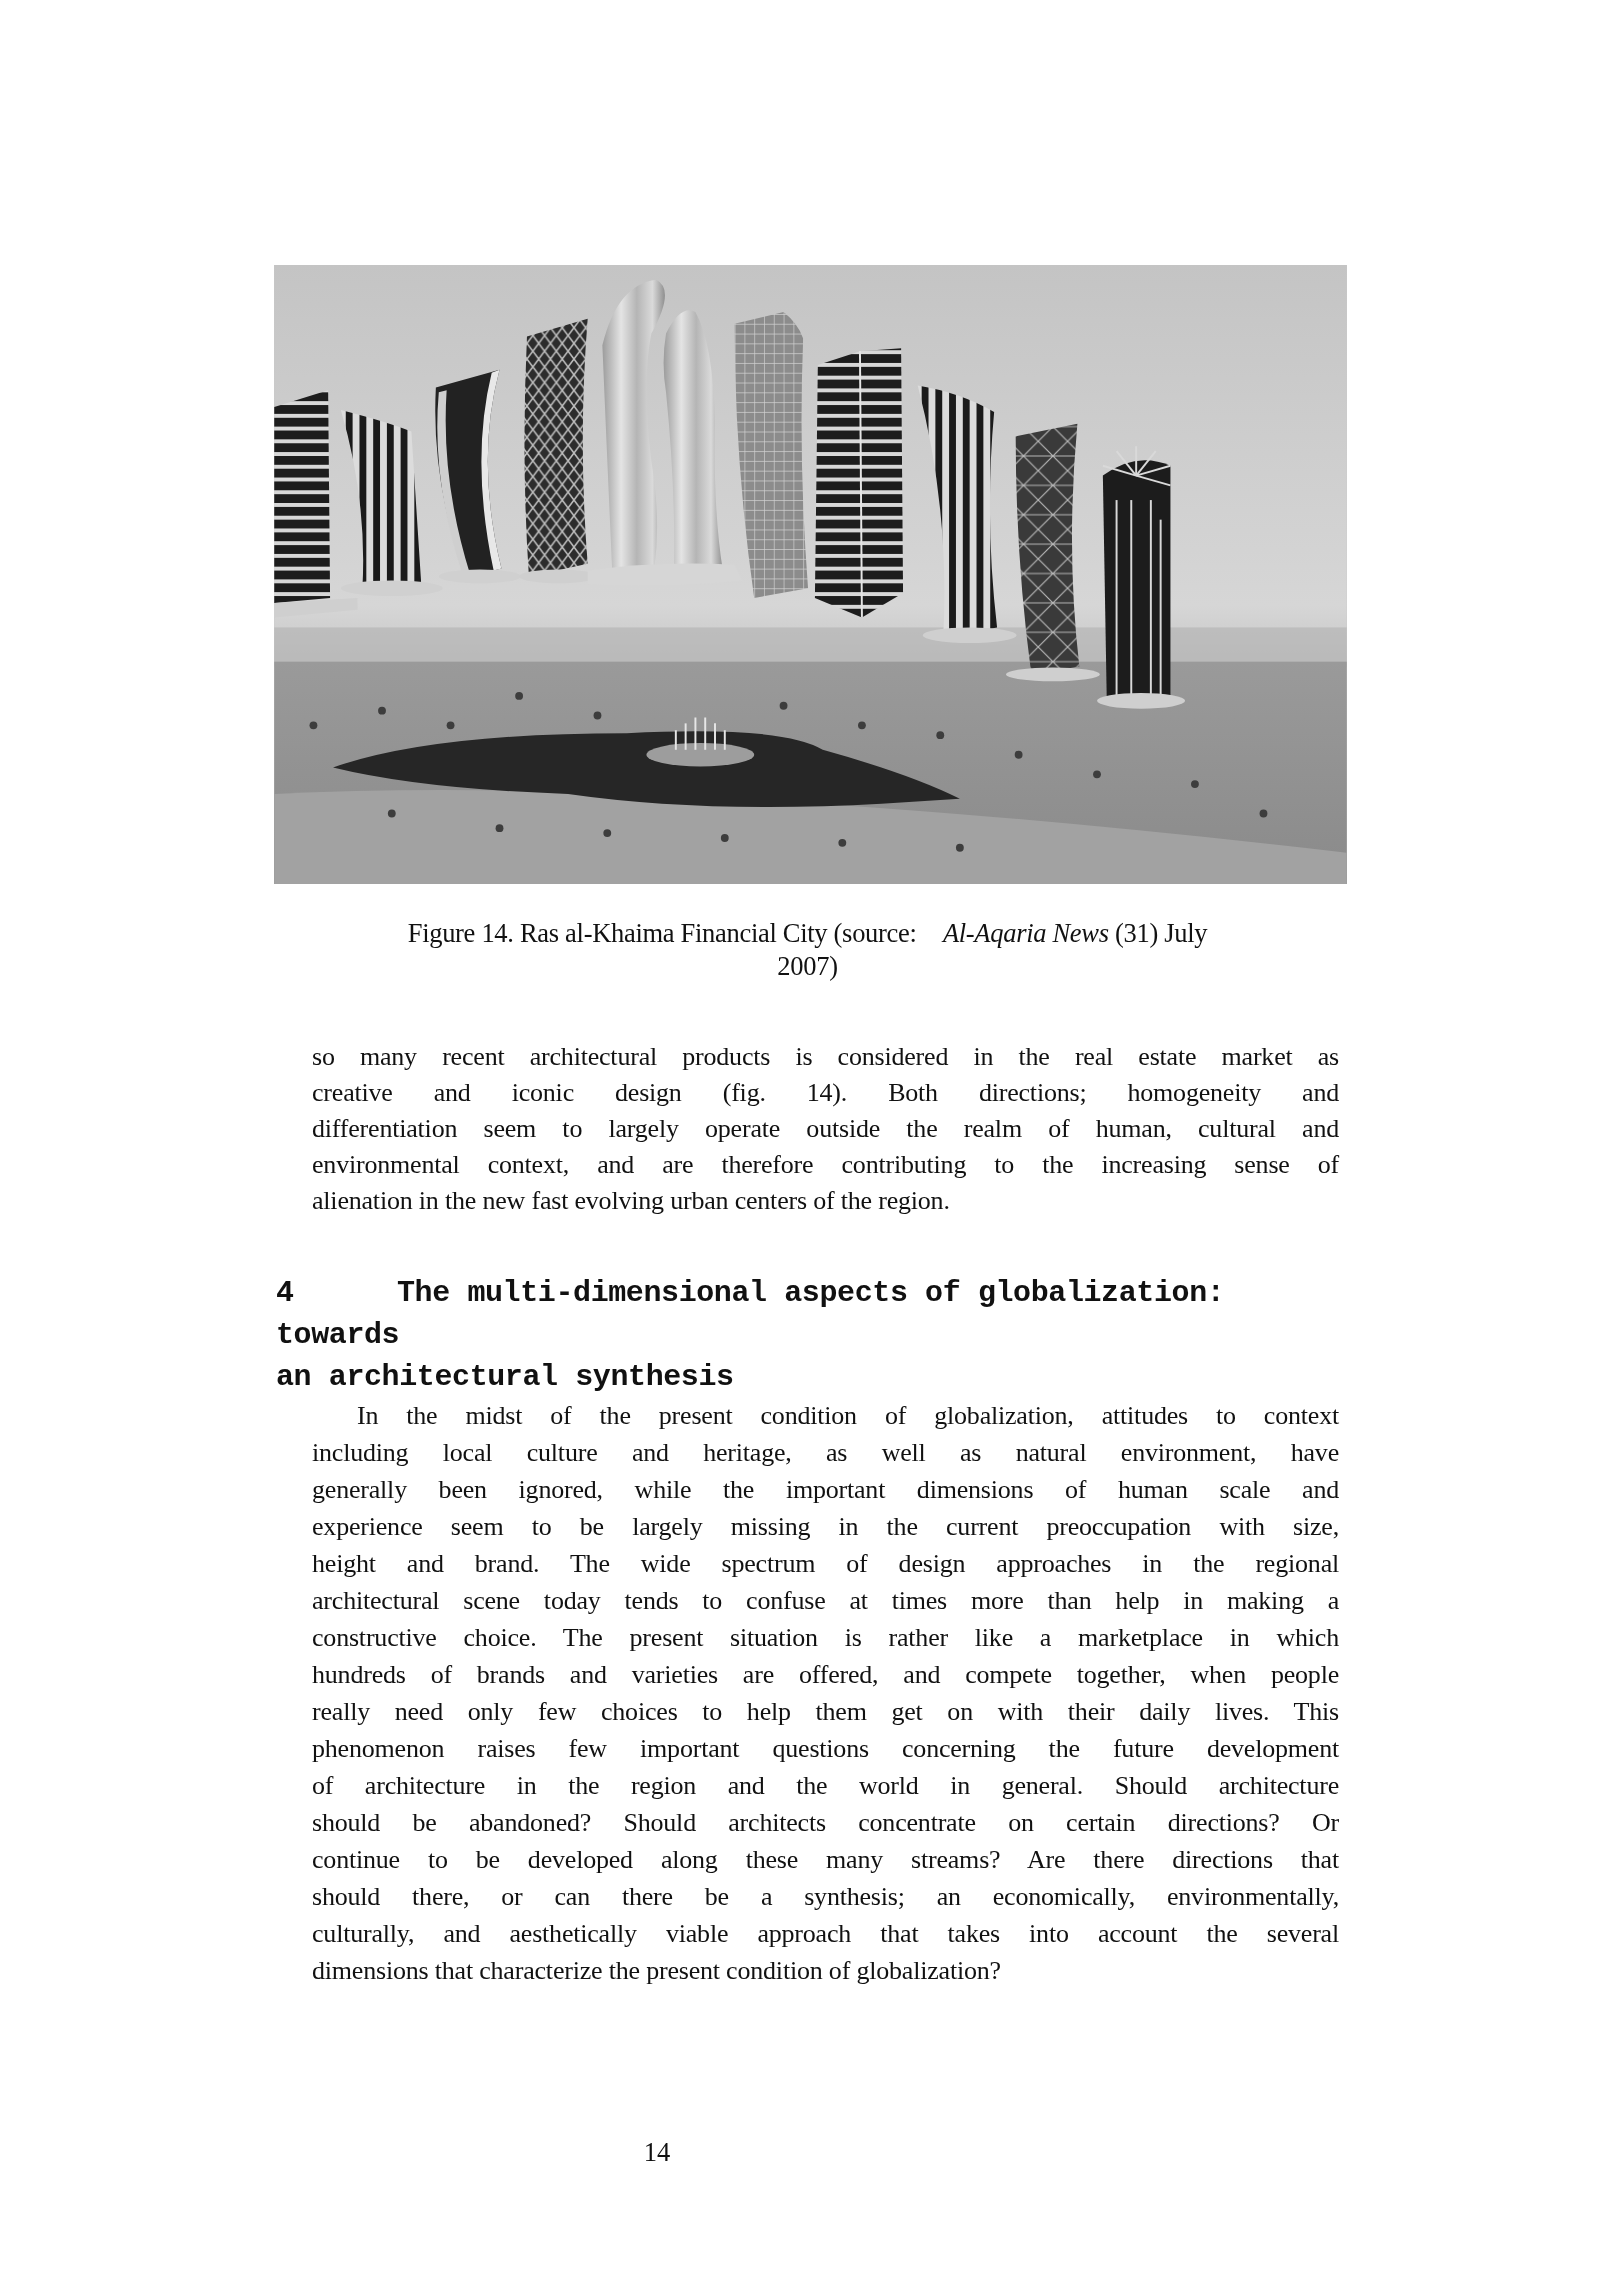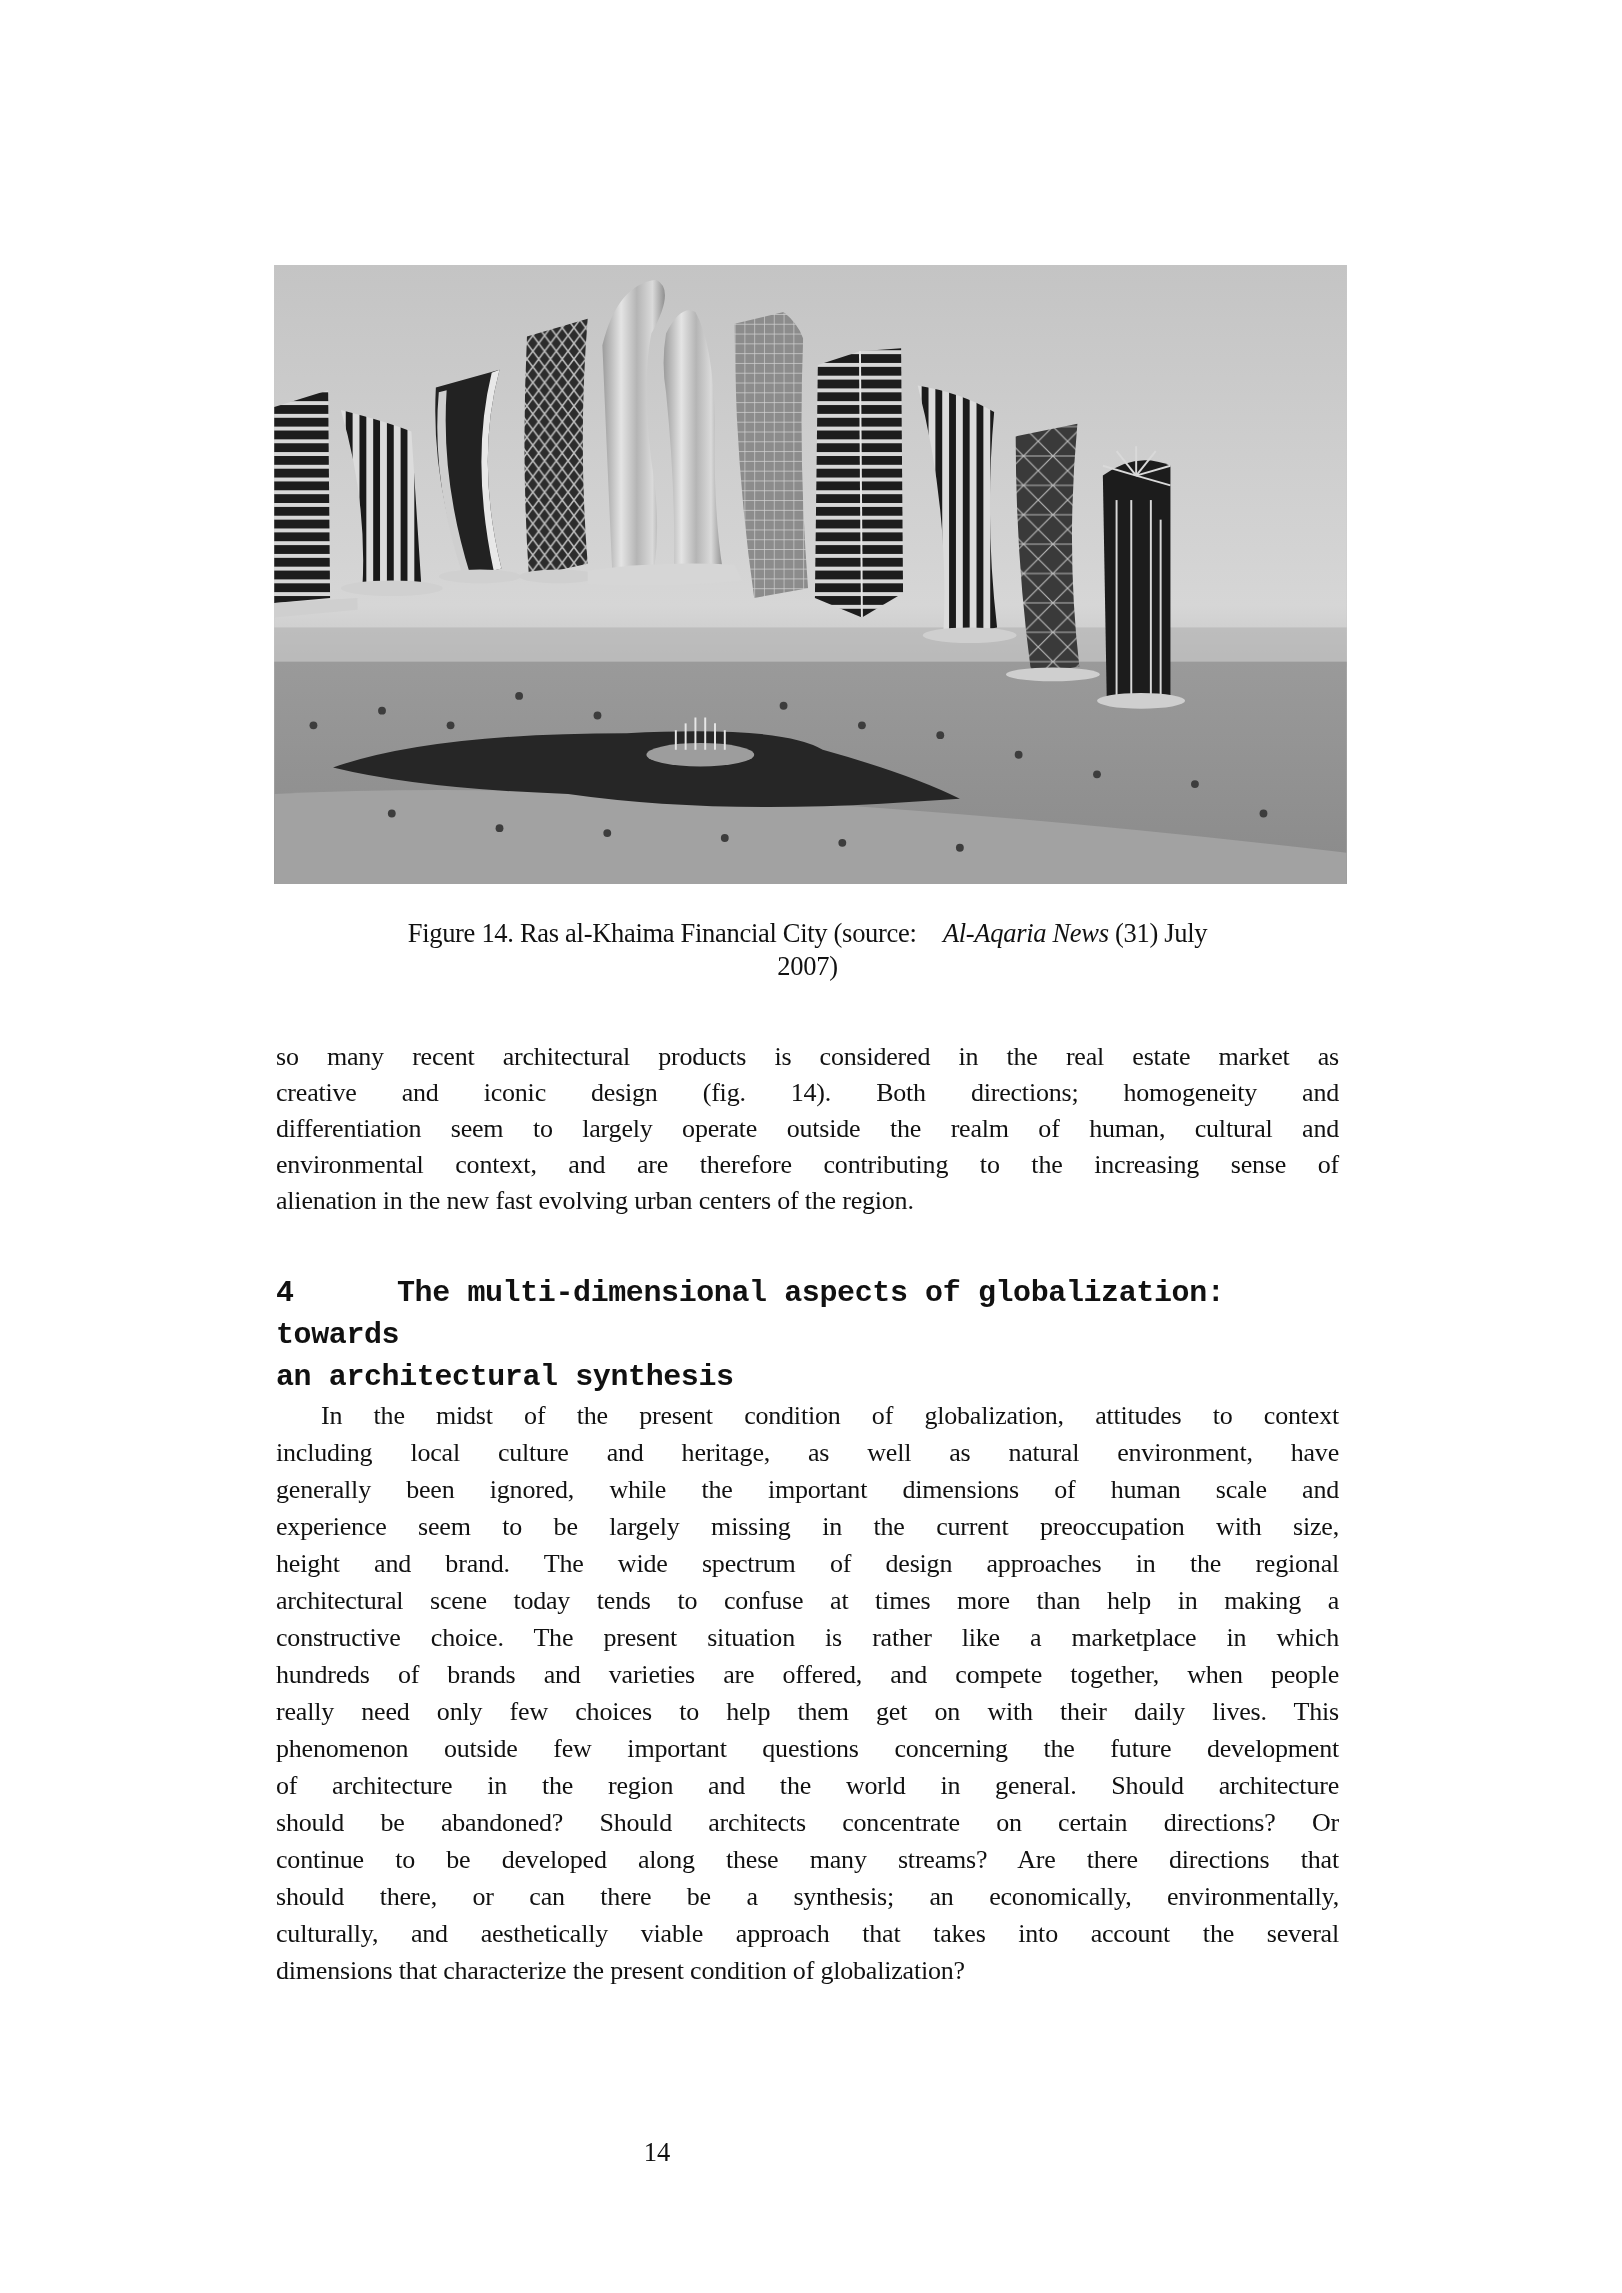--- a/index.html
+++ b/index.html
@@ -6,21 +6,21 @@
   body { width: 1622px; height: 2294px; position: relative; overflow: hidden;
          font-family: "Liberation Serif", "DejaVu Serif", serif; color: #111; }
   .figure { position: absolute; left: 274px; top: 265px; width: 1073px; height: 619px;
             background: #c9c9c9; overflow: hidden; }
   .figure svg { display: block; width: 1073px; height: 619px; }
   .caption { position: absolute; left: 276px; width: 1063px; top: 917px;
              text-align: center; font-size: 26.5px; line-height: 33px; letter-spacing: -0.3px; }
   .caption i { font-style: italic; margin-left: 20px; }
   .para { position: absolute; left: 276px; width: 1063px; font-size: 26px;
           text-align: justify; text-align-last: left; letter-spacing: -0.2px; }
-  .para .line { display: block; height: 100%; white-space: nowrap; text-align: justify; text-align-last: justify; }
+  .para .line { display: block; height: 100%; white-space: nowrap; text-align: justify; text-align-last: justify; margin-left: 36px; }
   .para .line.last { text-align-last: left; }
   #para1 { top: 1039px; line-height: 36px; }
   #para2 { top: 1397px; line-height: 37px; }
   #para1 .line, #para2 .line { height: auto; }
   .heading { position: absolute; left: 276px; width: 1063px; top: 1272px;
              font-weight: bold; font-size: 30px; line-height: 42px; letter-spacing: -0.4px; font-family: Liberation Mono, monospace; }
   .heading .num { display: inline-block; width: 121px; }
   .indent { display: inline-block; width: 45px; }
   .pagenum { position: absolute; left: 0; width: 1314px; top: 2137px; text-align: center; font-size: 26.5px; }
 </style>
@@ -184,21 +184,21 @@
 <div class="para" id="para2">
   <span class="line"><span class="indent"></span><span>In the midst of the present condition of globalization, attitudes to context</span></span>
   <span class="line">including local culture and heritage, as well as natural environment, have</span>
   <span class="line">generally been ignored, while the important dimensions of human scale and</span>
   <span class="line">experience seem to be largely missing in the current preoccupation with size,</span>
   <span class="line">height and brand. The wide spectrum of design approaches in the regional</span>
   <span class="line">architectural scene today tends to confuse at times more than help in making a</span>
   <span class="line">constructive choice. The present situation is rather like a marketplace in which</span>
   <span class="line">hundreds of brands and varieties are offered, and compete together, when people</span>
   <span class="line">really need only few choices to help them get on with their daily lives. This</span>
-  <span class="line">phenomenon outside few important questions concerning the future development</span>
+  <span class="line">phenomenon raises few important questions concerning the future development</span>
   <span class="line">of architecture in the region and the world in general. Should architecture</span>
   <span class="line">should be abandoned? Should architects concentrate on certain directions? Or</span>
   <span class="line">continue to be developed along these many streams? Are there directions that</span>
   <span class="line">should there, or can there be a synthesis; an economically, environmentally,</span>
   <span class="line">culturally, and aesthetically viable approach that takes into account the several</span>
   <span class="line last">dimensions that characterize the present condition of globalization?</span>
 </div>
 
 <div class="pagenum">14</div>
 

